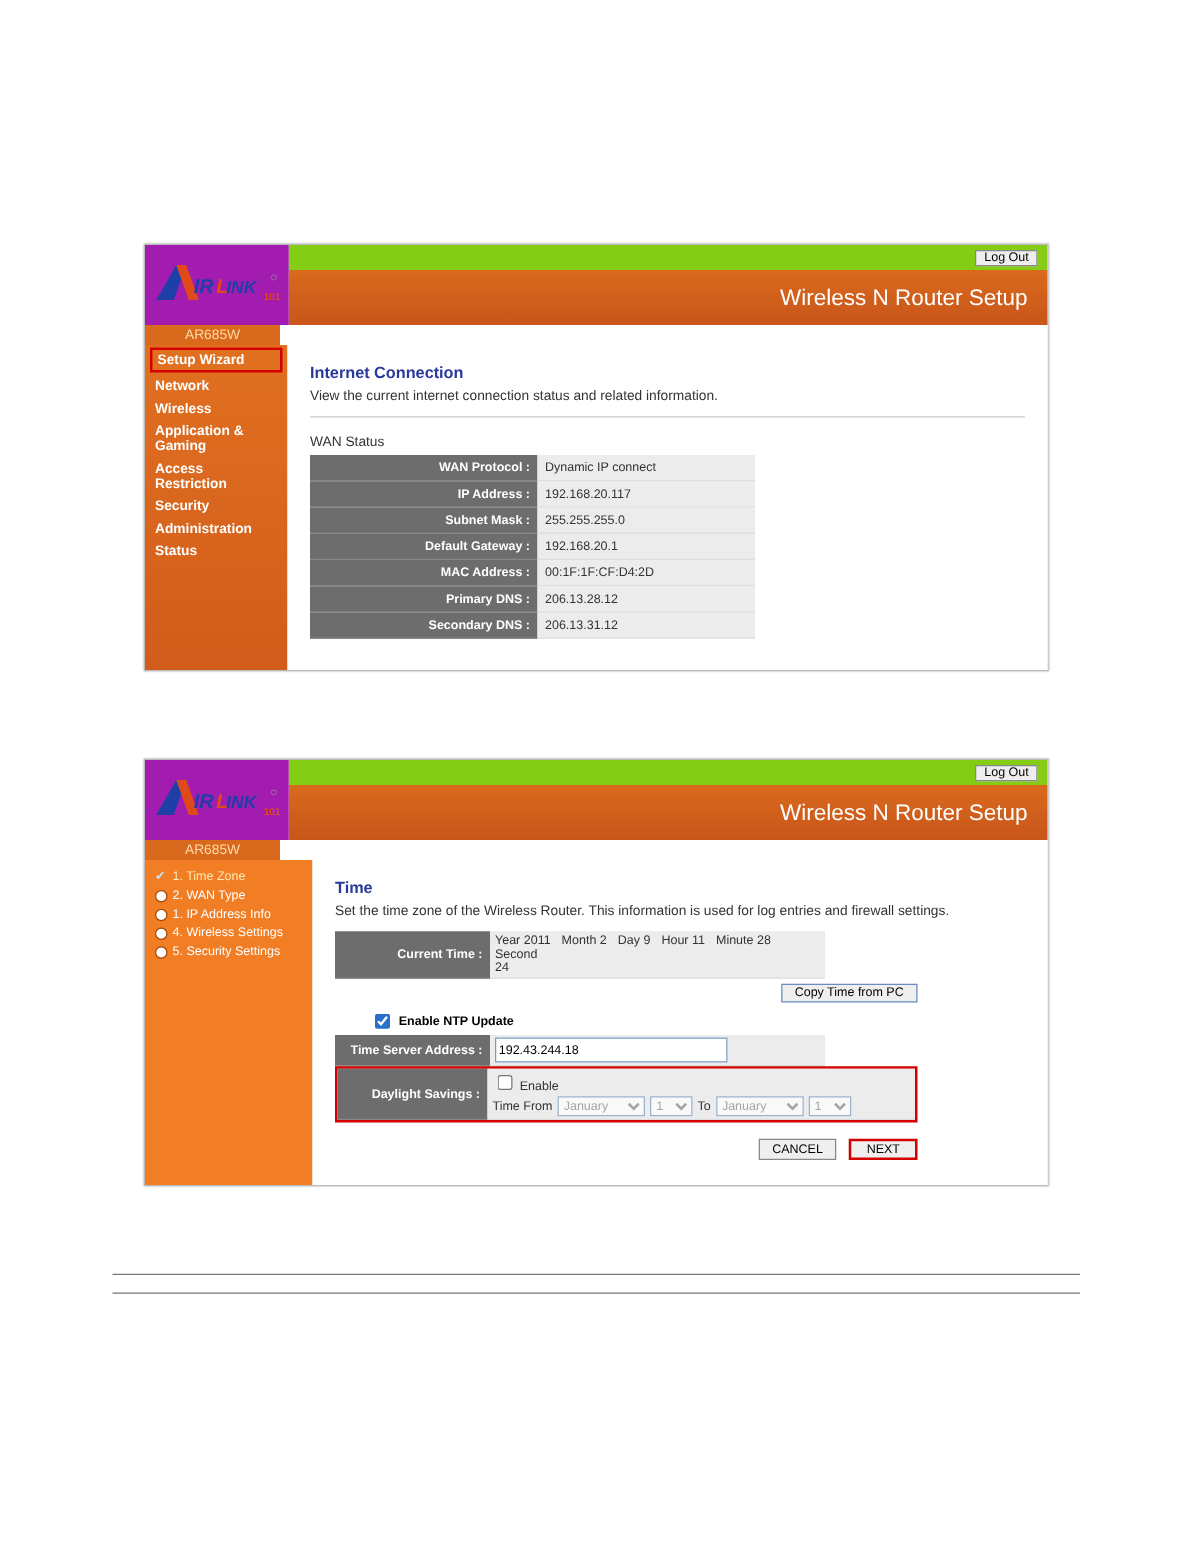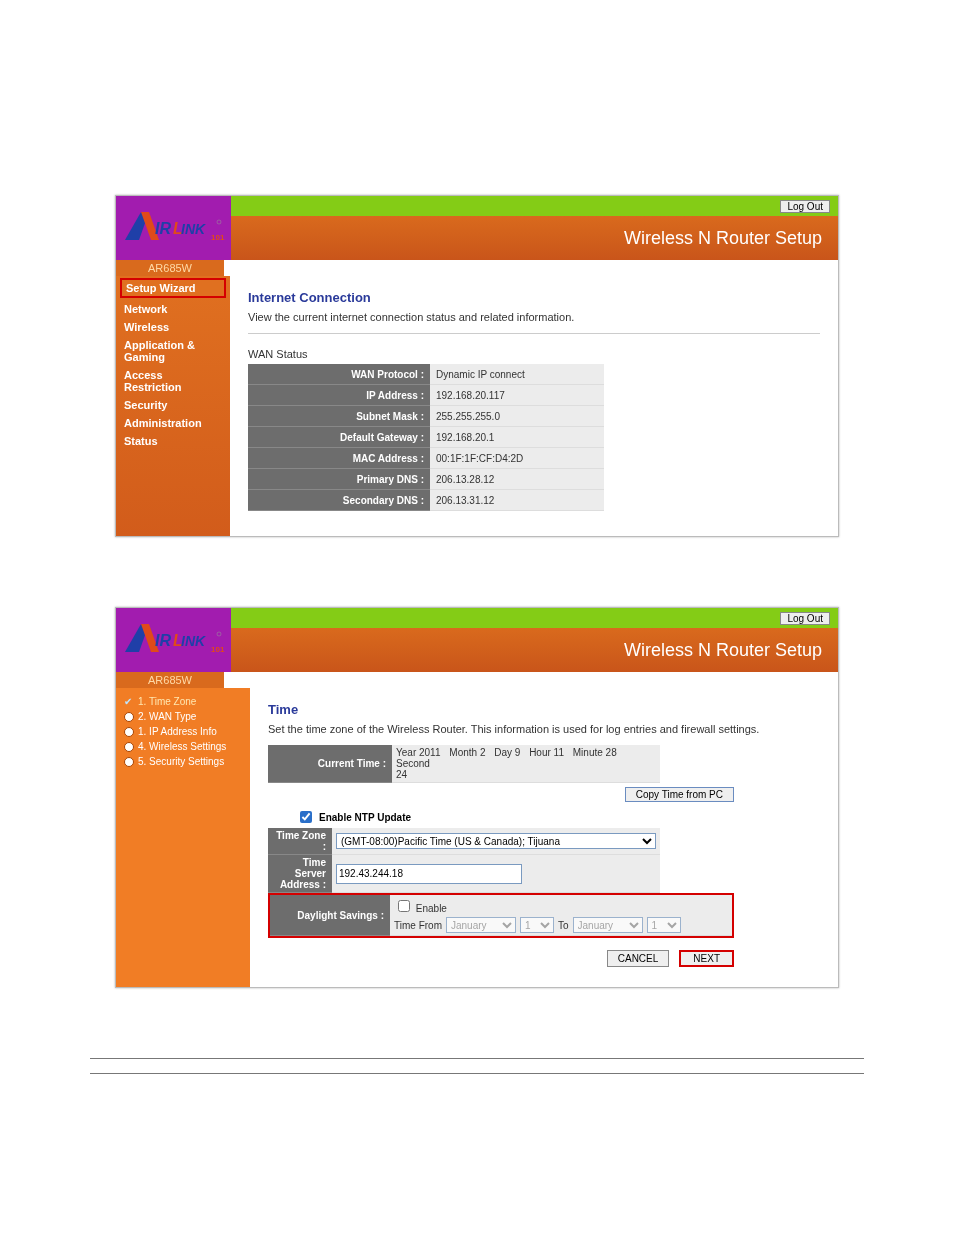--- a/index.html
+++ b/index.html
@@ -410,28 +410,20 @@
           <button class="btn" style="border-color:#6a8cc0;">Copy Time from PC</button>
         </div>
 
         <div class="ntp-row">
           <input type="checkbox" checked="" style="">
           <span>Enable NTP Update</span>
         </div>
 
         <table class="form">
           <tbody>
-              <tr>
-            <td class="flbl">Time Zone :</td>
-            <td class="fval">
-              <select class="tiny" style="width:320px;">
-                <option>(GMT-08:00)Pacific Time (US &amp; Canada); Tijuana</option>
-              </select>
-            </td>
-          </tr>
           <tr>
             <td class="flbl">Time Server Address :</td>
             <td class="fval">
               <input class="tiny" style="width: 180px;" value="192.43.244.18">
             </td>
           </tr>
         </tbody>
           </table>
 
         <div class="row-red-outline-wrap">

